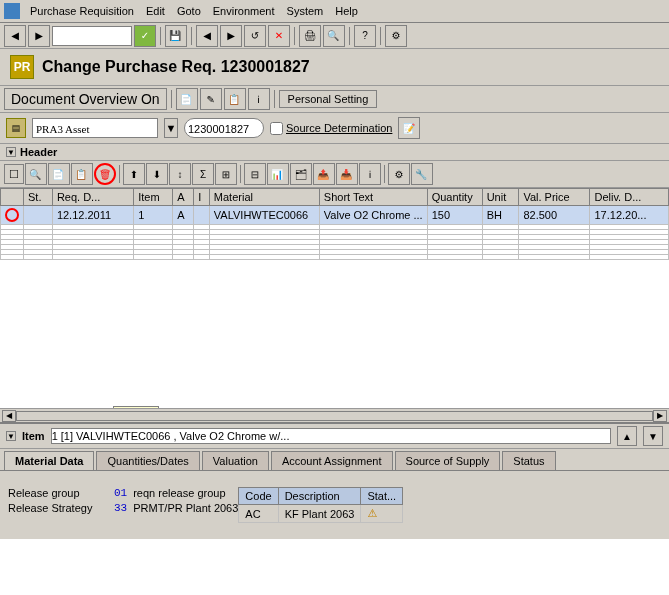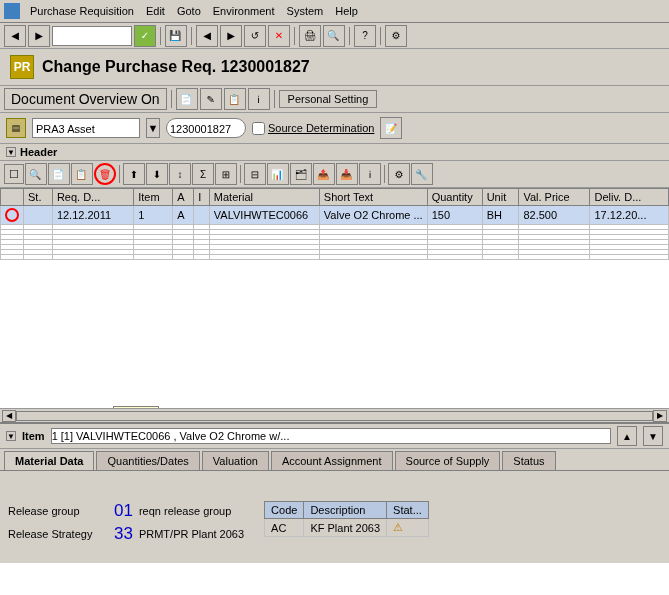--- a/index.html
+++ b/index.html
@@ -19,21 +19,21 @@
     .toolbar { background: #d4d0c8; padding: 2px 4px; display: flex; align-items: center; gap: 2px; border-bottom: 1px solid #999; }
     .toolbar-btn { width: 22px; height: 22px; background: #d4d0c8; border: 1px solid #808080; display: flex; align-items: center; justify-content: center; cursor: pointer; font-size: 10px; }
     .toolbar-btn.doc-overview { width: auto; padding: 0 6px; font-size: 14px; }
     .toolbar-sep { width: 1px; height: 18px; background: #808080; margin: 0 2px; }
     .personal-setting-btn { padding: 2px 8px; background: #d4d0c8; border: 1px solid #808080; cursor: pointer; font-size: 11px; }
 
     
     .form-area { background: #d4d0c8; padding: 4px 6px; display: flex; align-items: center; gap: 6px; border-bottom: 1px solid #999; }
     .form-icon { width: 20px; height: 20px; background: #c8b870; border: 1px solid #808000; display: flex; align-items: center; justify-content: center; font-size: 9px; }
     .form-input { height: 20px; border: 1px solid #808080; background: #fff; padding: 1px 3px; font-size: 11px; }
-    .form-input.narrow { width: 108px; }
+    .form-input.narrow { width: 126px; font-family: Liberation Serif, serif; }
     .form-input.medium { width: 80px; }
     .checkbox-label { display: flex; align-items: center; gap: 3px; font-size: 11px; text-decoration: underline; }
     .checkbox-label input { margin: 0; }
 
     
     .section-header { background: #d4d0c8; padding: 2px 6px; display: flex; align-items: center; border-bottom: 1px solid #999; }
     .section-collapse { width: 10px; height: 10px; border: 1px solid #808080; background: #d4d0c8; font-size: 8px; display: flex; align-items: center; justify-content: center; cursor: pointer; margin-right: 4px; }
     .section-title { font-size: 11px; font-weight: bold; }
 
     
@@ -61,21 +61,21 @@
     .item-title { font-size: 11px; font-weight: bold; }
     .item-desc { font-size: 11px; background: #fff; border: 1px solid #808080; padding: 1px 0; flex: 1; }
     .nav-btn { width: 20px; height: 20px; background: #d4d0c8; border: 1px solid #808080; display: flex; align-items: center; justify-content: center; font-size: 10px; cursor: pointer; }
 
     
     .tabs { display: flex; background: #d4d0c8; border-bottom: 1px solid #808080; padding: 2px 4px 0; }
     .tab { padding: 3px 10px; font-size: 11px; border: 1px solid #808080; border-bottom: none; background: #c8c0b8; cursor: pointer; margin-right: 2px; }
     .tab.active { background: #d4d0c8; font-weight: bold; }
     .form-row { display: flex; align-items: center; gap: 6px; margin-bottom: 3px; }
     .field-label { font-size: 11px; min-width: 100px; }
-    .field-value { font-size: 17px; color: #0000cc; }
+    .field-value { font-size: 11px; color: #0000cc; font-family: Liberation Mono, monospace; }
     .field-value-text { font-size: 11px; }
 
     
     .inner-table-container { padding: 4px 8px; }
     table.inner-table { border-collapse: collapse; font-size: 11px; width: 100%; }
     table.inner-table th { background: #b8c8e0; border: 1px solid #808080; padding: 2px 6px; text-align: left; font-weight: normal; }
     table.inner-table td { border: 1px solid #c0c0c0; padding: 2px 6px; }
     table.inner-table td.warning { color: #c08000; }
   </style>
 </head>
@@ -329,21 +329,21 @@
 
     <div class="tabs">
       <div class="tab active">Material Data</div>
       <div class="tab">Quantities/Dates</div>
       <div class="tab">Valuation</div>
       <div class="tab">Account Assignment</div>
       <div class="tab">Source of Supply</div>
       <div class="tab">Status</div>
     </div>
 
-    <div style="display:flex; padding:16px 8px; gap:20px;margin-top:14px;">
+    <div style="display:flex; padding:16px 8px; ">
 
       <div>
         <div class="form-row">
           <span class="field-label">Release group</span>
           <span class="field-value">01</span>
           <span class="field-value-text">reqn release group</span>
         </div>
         <div class="form-row">
           <span class="field-label">Release Strategy</span>
           <span class="field-value">33</span>

